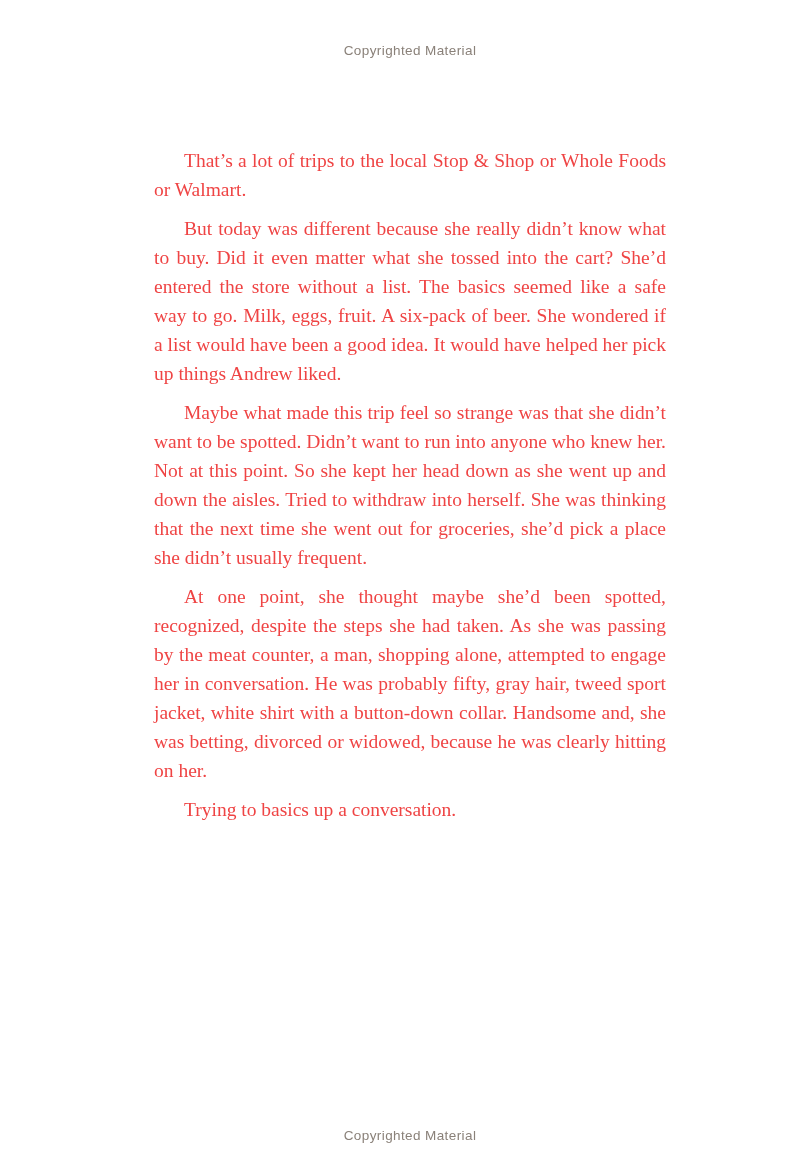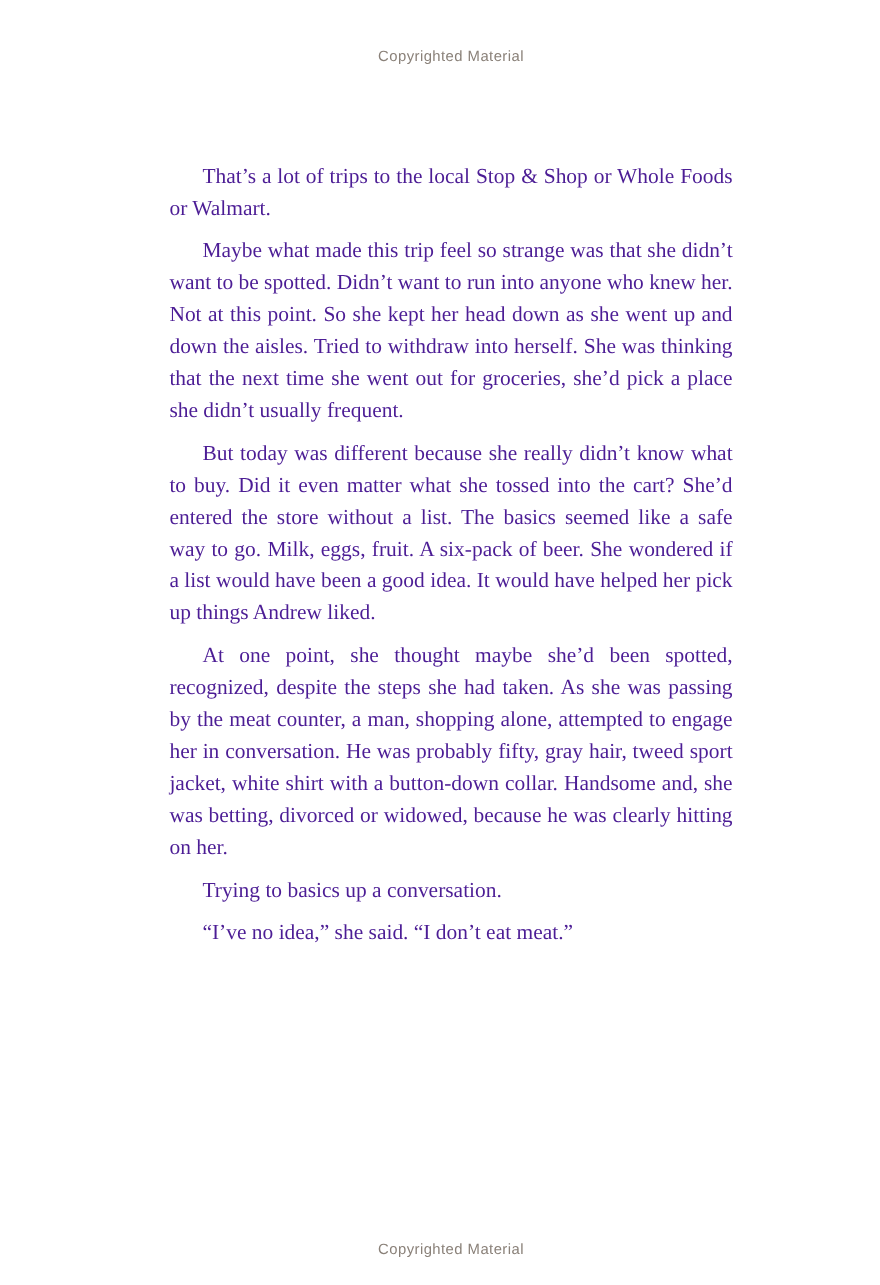--- a/index.html
+++ b/index.html
@@ -33,21 +33,21 @@
   .watermark.bottom { bottom: 30px; }
 
   .body-text {
     position: absolute;
     top: 126px;
     left: 134px;
     width: 532px;
     font-family: "Liberation Serif", "DejaVu Serif", serif;
     font-size: 19.5px;
     line-height: 29px;
-    color: #4c1d95;
+    color: #ef4444;
     text-align: justify;
   }
 
   .body-text p {
     text-indent: 30px;
     margin: 0;
   }
 
   .page-number {
     position: absolute;
@@ -63,23 +63,22 @@
 </style>
 </head>
 <body>
 
 <div class="page">
 
   <div class="watermark top">Copyrighted Material</div>
 
   <div class="body-text">
     <p>That’s a lot of trips to the local Stop &amp; Shop or Whole Foods or Walmart.</p>
+    <p>But today was different because she really didn’t know what to buy. Did it even matter what she tossed into the cart? She’d entered the store without a list. The basics seemed like a safe way to go. Milk, eggs, fruit. A six-pack of beer. She wondered if a list would have been a good idea. It would have helped her pick up things Andrew liked.</p>
     <p>Maybe what made this trip feel so strange was that she didn’t want to be spotted. Didn’t want to run into anyone who knew her. Not at this point. So she kept her head down as she went up and down the aisles. Tried to withdraw into herself. She was thinking that the next time she went out for groceries, she’d pick a place she didn’t usually frequent.</p>
-    <p>But today was different because she really didn’t know what to buy. Did it even matter what she tossed into the cart? She’d entered the store without a list. The basics seemed like a safe way to go. Milk, eggs, fruit. A six-pack of beer. She wondered if a list would have been a good idea. It would have helped her pick up things Andrew liked.</p>
     <p>At one point, she thought maybe she’d been spotted, recognized, despite the steps she had taken. As she was passing by the meat counter, a man, shopping alone, attempted to engage her in conversation. He was probably fifty, gray hair, tweed sport jacket, white shirt with a button-down collar. Handsome and, she was betting, divorced or widowed, because he was clearly hitting on her.</p>
     <p>Trying to basics up a conversation.</p>
-    <p>“I’ve no idea,” she said. “I don’t eat meat.”</p>
   </div>
 
 
   <div class="watermark bottom">Copyrighted Material</div>
 
 </div>
 
 </body></html>

